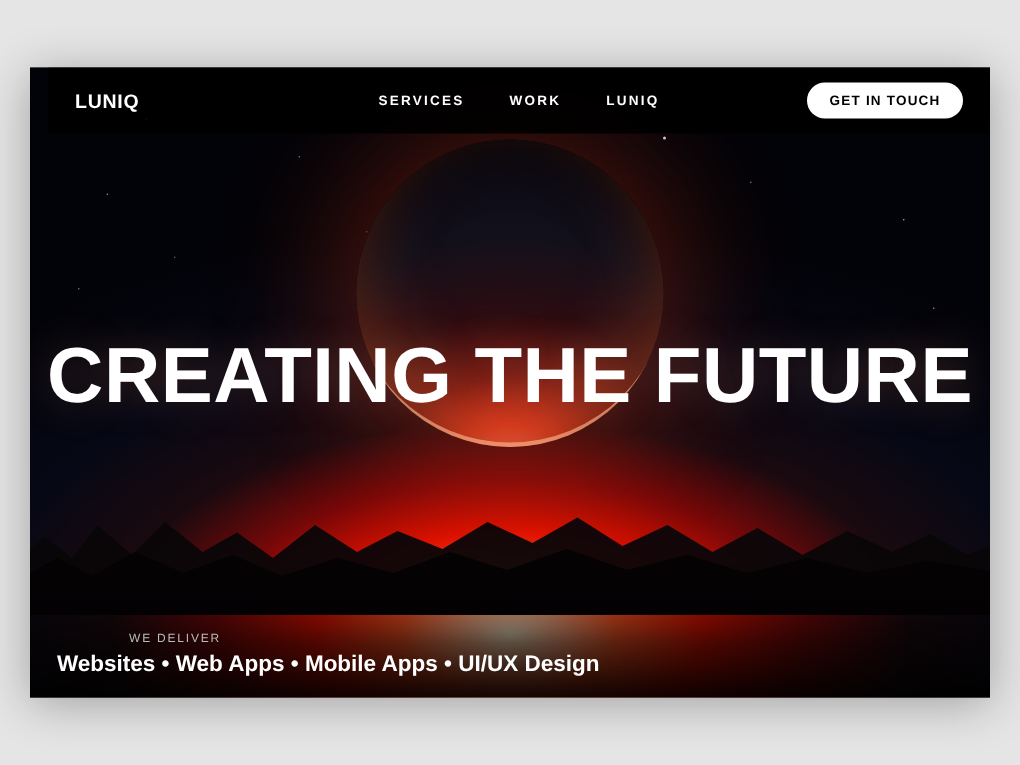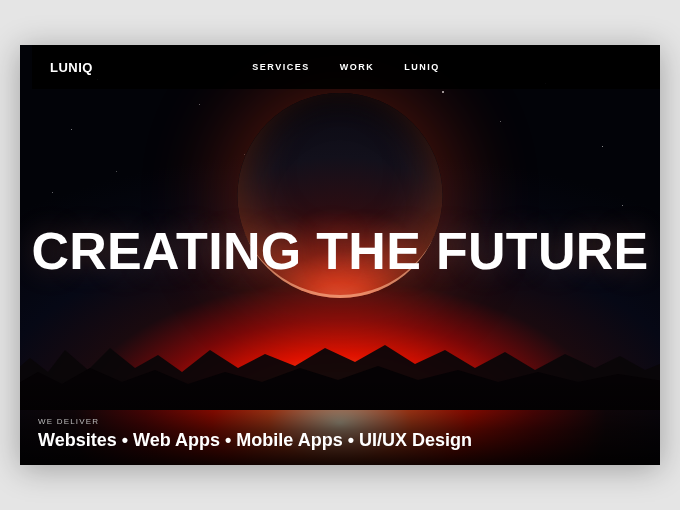--- a/index.html
+++ b/index.html
@@ -140,24 +140,25 @@
       bottom: 14px;
       left: 18px;
       z-index: 5;
     }
     .deliver-label {
       color: #bbb;
       font-size: 8px;
       font-weight: 500;
       letter-spacing: 1.2px;
       margin-bottom: 4px;
+      margin-left: 48px;
     }
     .deliver-text {
       color: #fff;
-      font-size: 18px;
+      font-size: 15px;
       font-weight: 700;
     }
     .bottom-fade {
       position: absolute;
       bottom: 0;
       left: 0;
       right: 0;
       height: 90px;
       background: linear-gradient(to top, rgba(0,0,0,0.92) 0%, rgba(0,0,0,0.65) 40%, transparent 100%);
       z-index: 3;
@@ -201,15 +202,16 @@
     </div>
   </div>
 
   <nav class="navbar">
     <div class="logo">LUNIQ</div>
     <div class="nav-links">
       <span class="nav-link">SERVICES</span>
       <span class="nav-link">WORK</span>
       <span class="nav-link">LUNIQ</span>
     </div>
+    <button class="cta-button">GET IN TOUCH</button>
   </nav>
 
 </div>
 
 </body></html>

